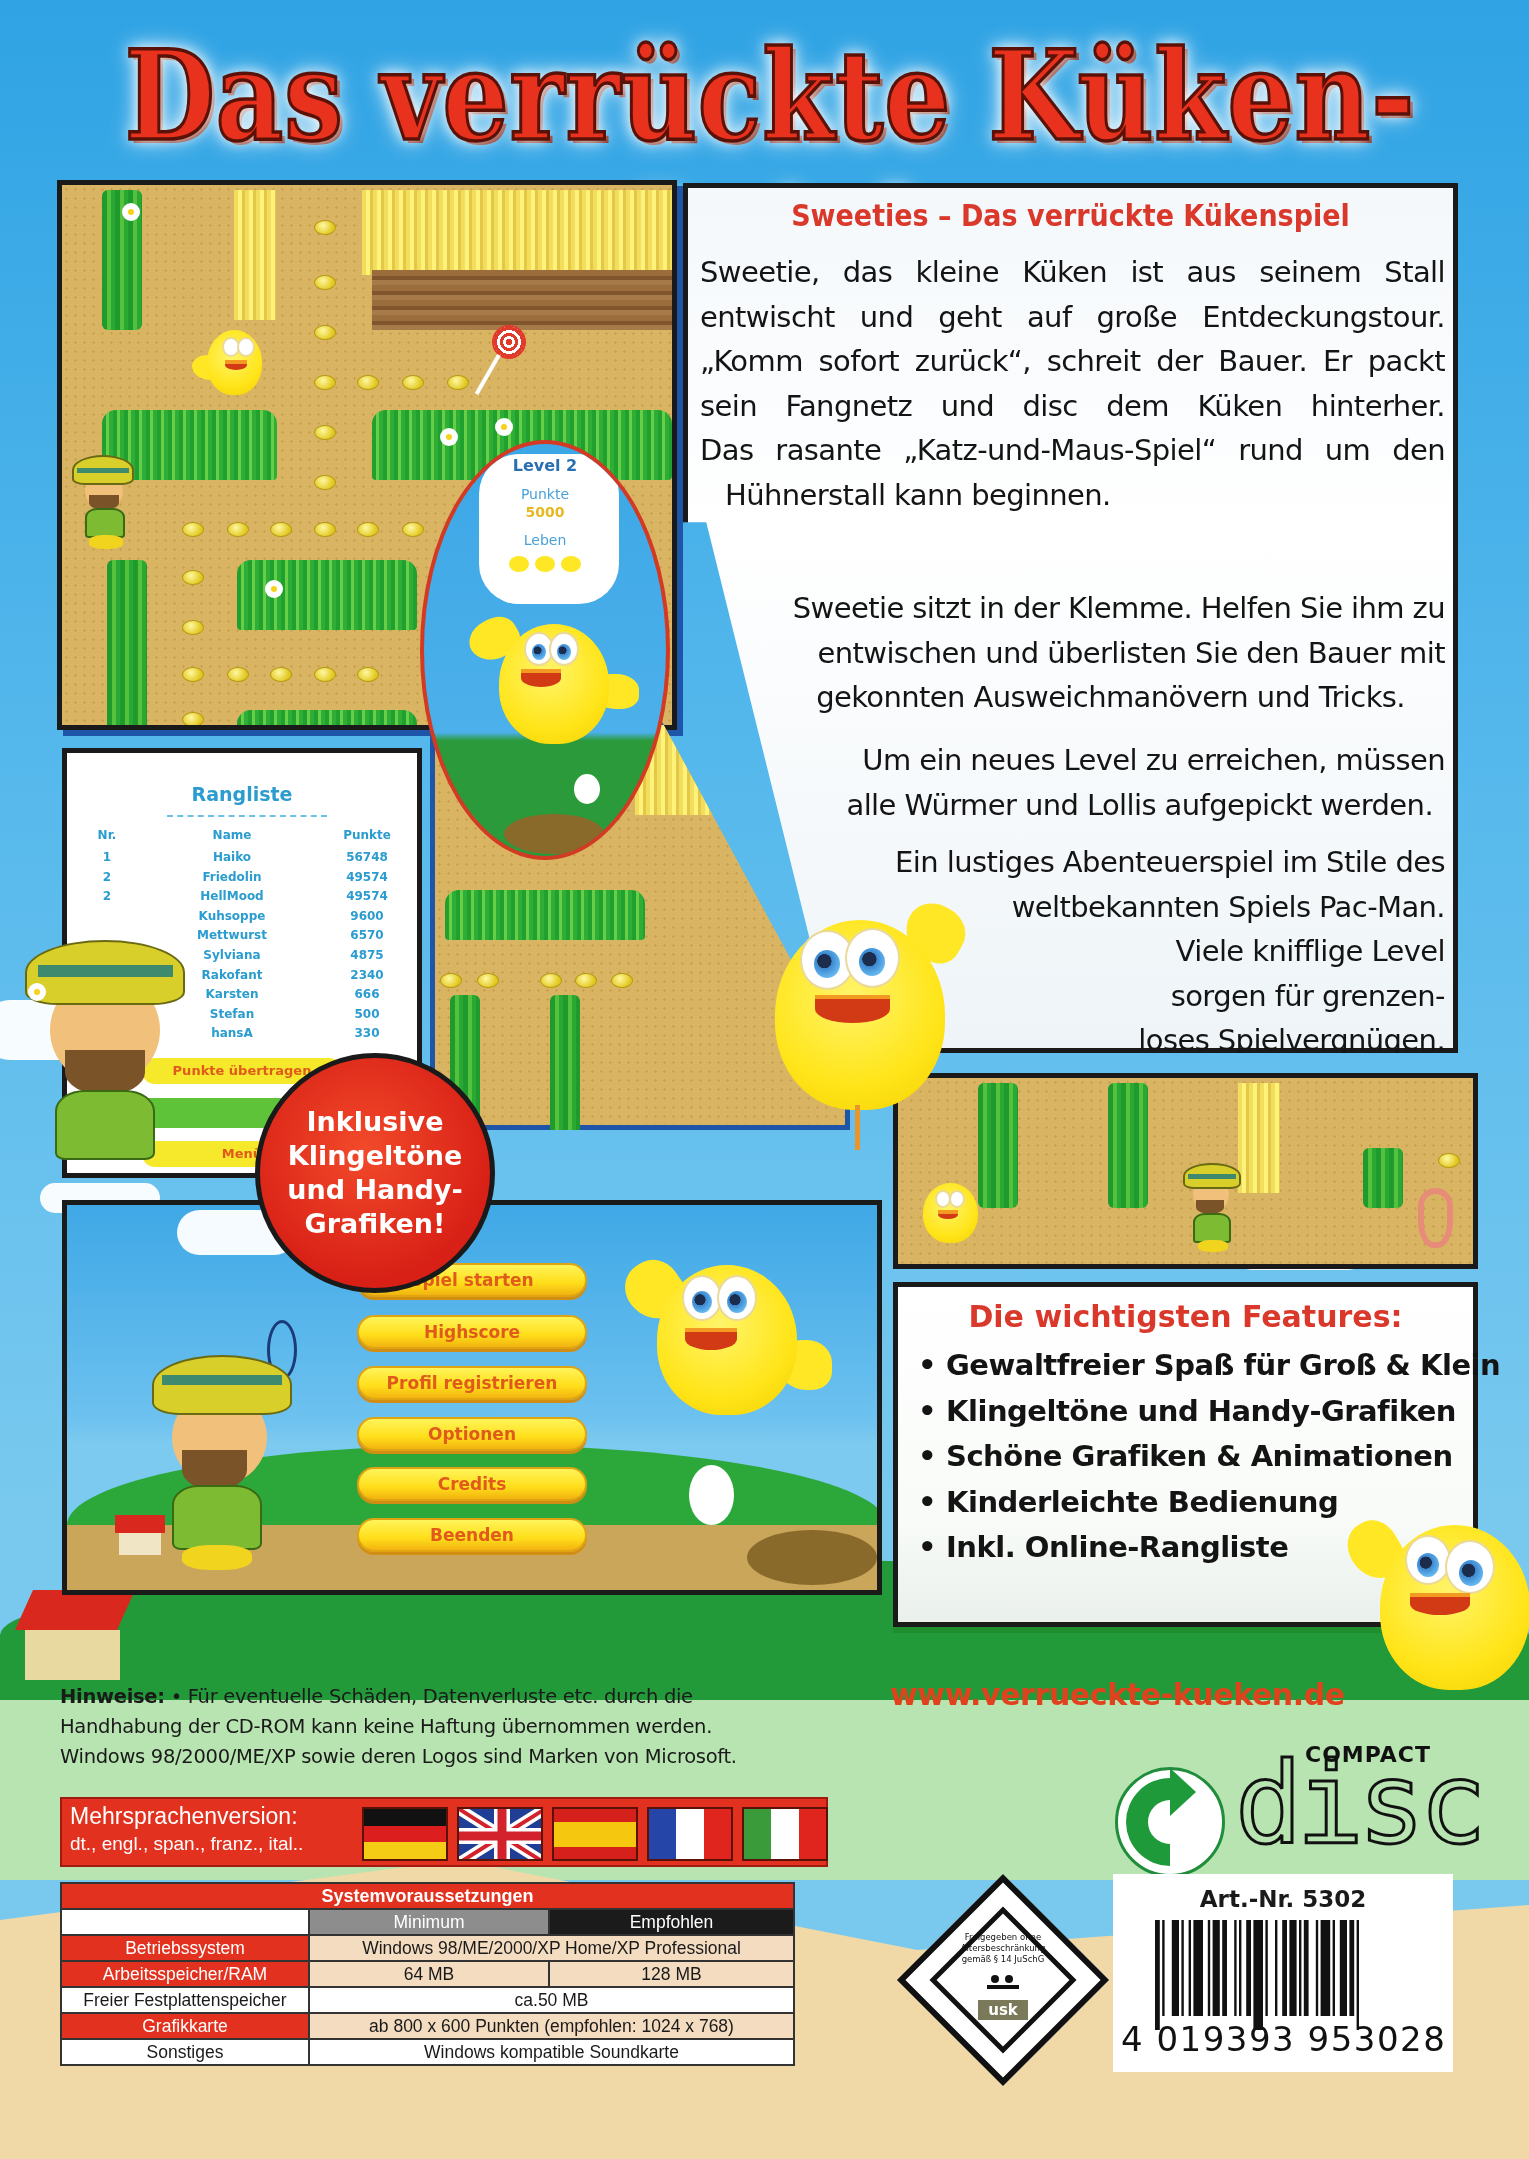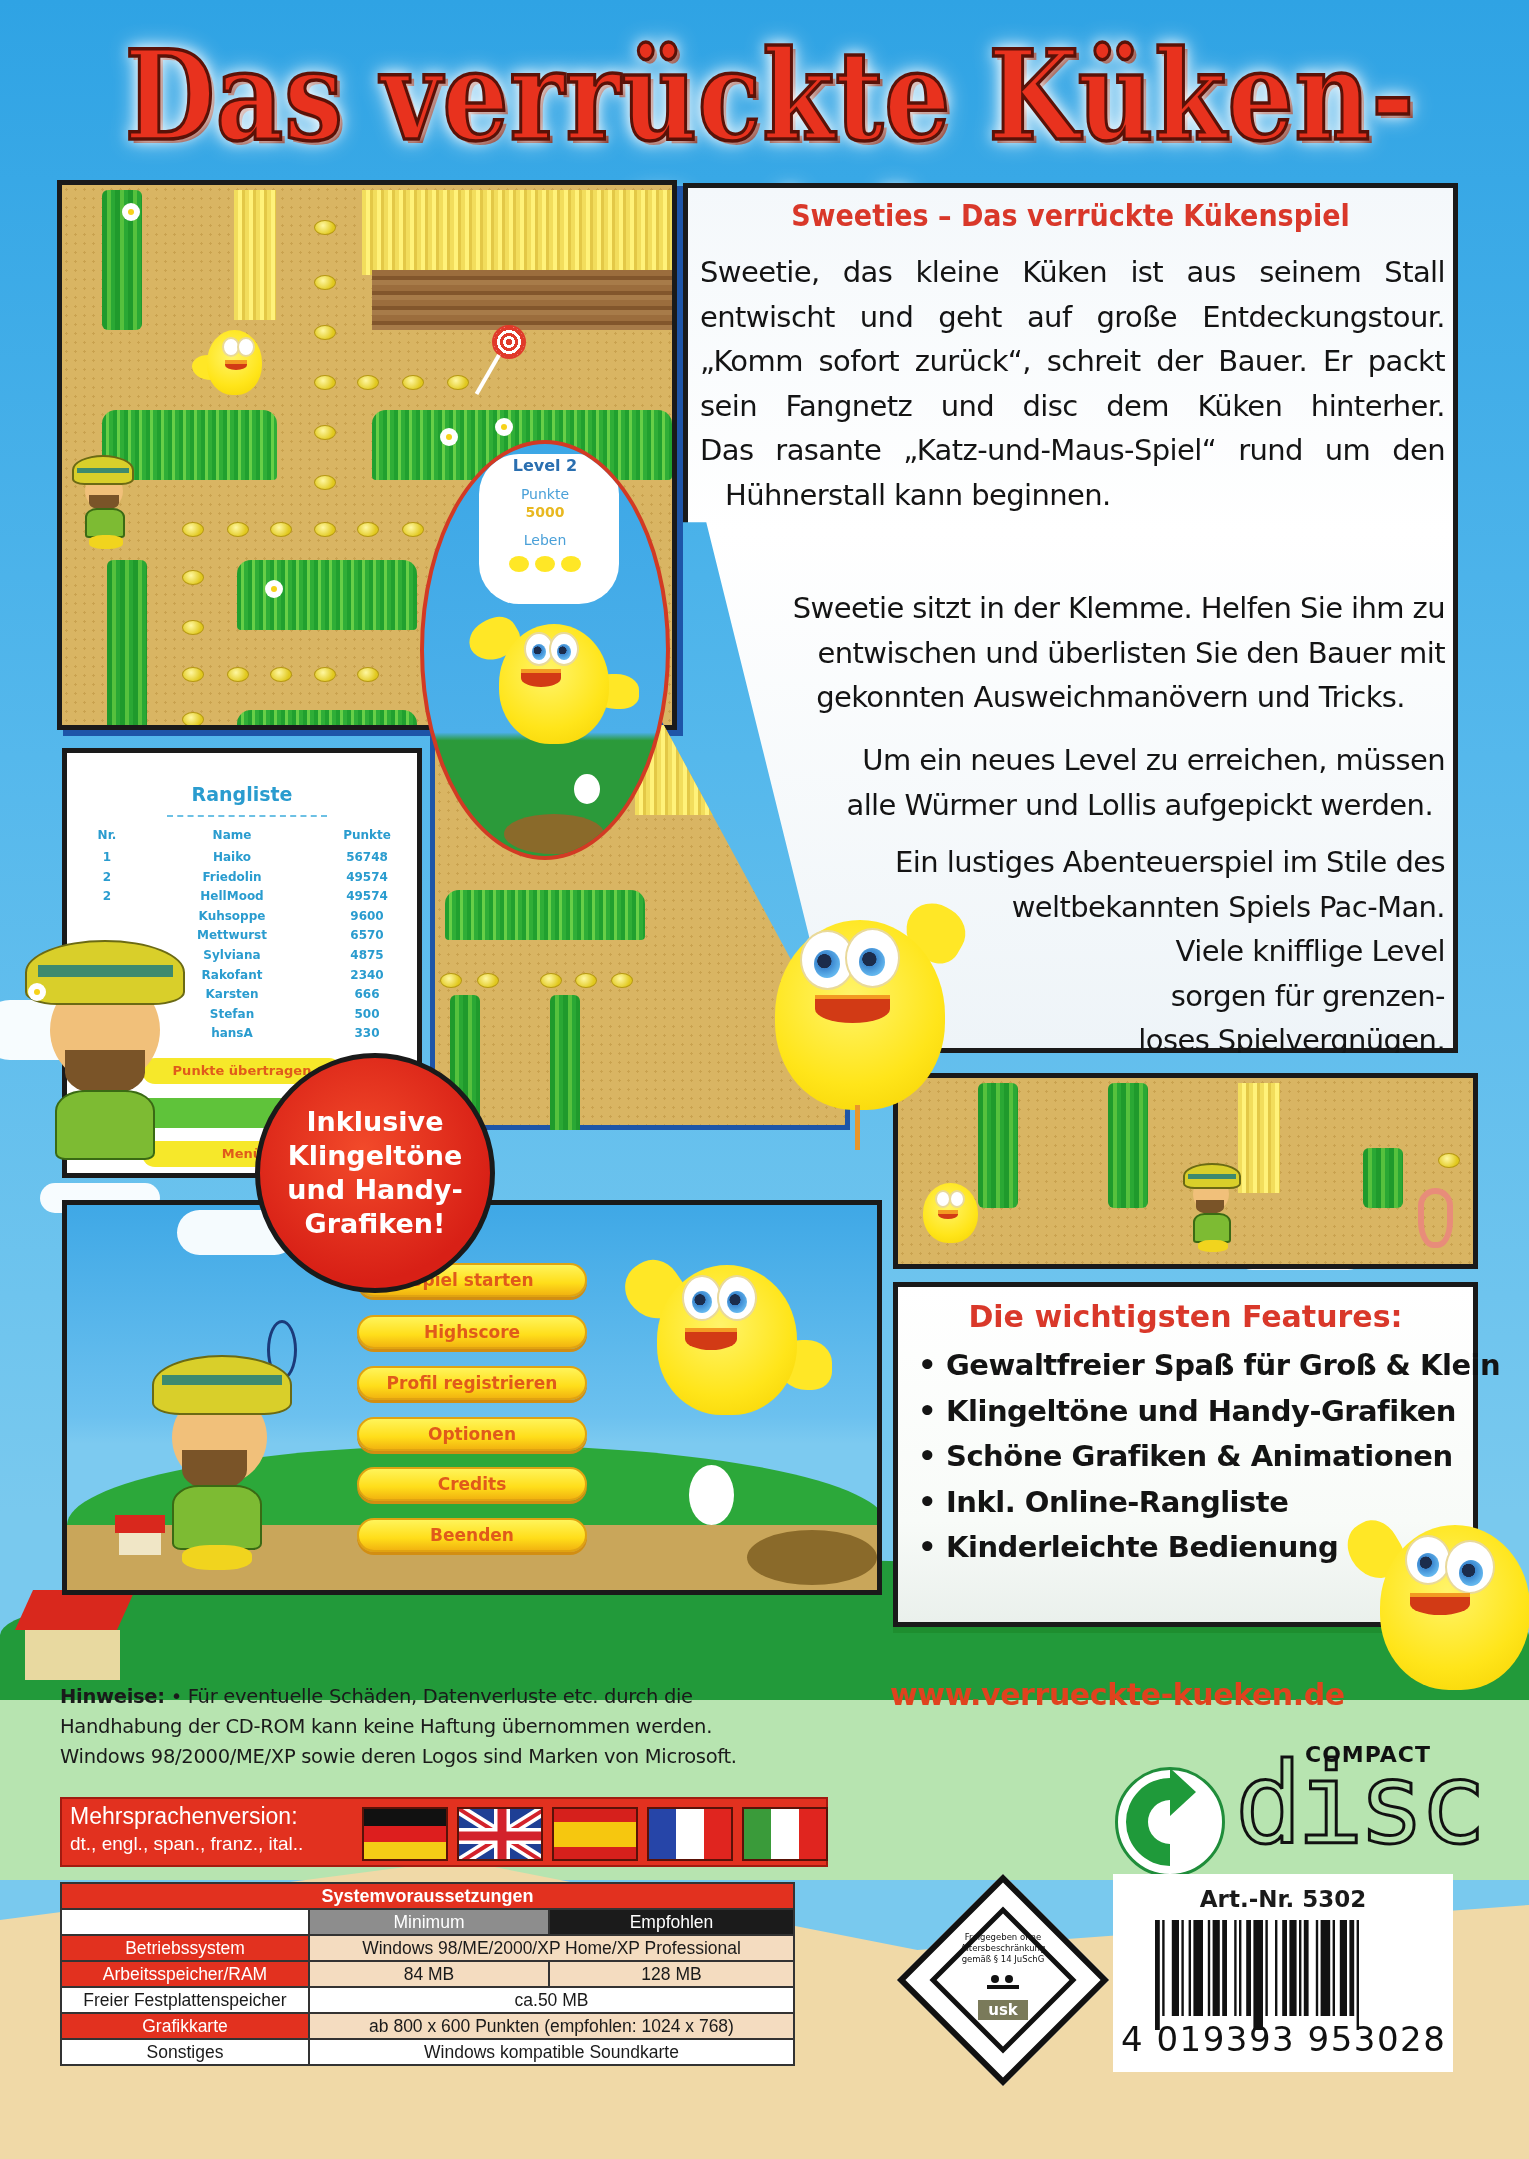--- a/index.html
+++ b/index.html
@@ -422,22 +422,22 @@
   <div class="abs" style="left:622px;top:260px;width:45px;height:60px;border-radius:50%;background:#fff;"></div>
   <div class="abs" style="left:680px;top:325px;width:130px;height:55px;border-radius:50%;background:#8a6a2a;"></div>
 </div>
 
 <div class="feat-box">
   <div class="feat-title">Die wichtigsten Features:</div>
   <ul class="feat-list">
     <li>Gewaltfreier Spaß für Groß &amp; Klein</li>
     <li>Klingeltöne und Handy-Grafiken</li>
     <li>Schöne Grafiken &amp; Animationen</li>
+    <li>Kinderleichte Bedienung</li>
     <li>Inkl. Online-Rangliste</li>
-    <li>Kinderleichte Bedienung</li>
   </ul>
 </div>
 <div class="chick" style="left:1350px;top:1515px;width:180px;height:190px;z-index:3;">
   <div class="wing" style="left:0;top:5px;width:50px;height:60px;transform:rotate(-30deg);"></div>
   <div class="body" style="left:30px;top:10px;width:150px;height:165px;"></div>
   <div class="eye" style="left:55px;top:20px;width:46px;height:50px;">
       <div class="pupil" style="left:10px;top:16px;width:22px;height:24px;"></div>
     </div>
   <div class="eye" style="left:95px;top:25px;width:50px;height:54px;">
       <div class="pupil" style="left:12px;top:18px;width:24px;height:26px;"></div>
@@ -479,21 +479,21 @@
     <td class="wht" style="width:248px;"></td>
     <td class="min" style="width:240px;">Minimum</td>
     <td class="emp">Empfohlen</td>
   </tr>
   <tr>
     <td class="red">Betriebssystem</td>
     <td class="beige" colspan="2">Windows 98/ME/2000/XP Home/XP Professional</td>
   </tr>
   <tr>
     <td class="red">Arbeitsspeicher/RAM</td>
-    <td class="beige">84 MB</td>
+    <td class="beige">64 MB</td>
     <td class="beige">128 MB</td>
   </tr>
   <tr>
     <td class="wht">Freier Festplattenspeicher</td>
     <td class="wht" colspan="2">ca.50 MB</td>
   </tr>
   <tr>
     <td class="red">Grafikkarte</td>
     <td class="beige" colspan="2">ab 800 x 600 Punkten (empfohlen: 1024 x 768)</td>
   </tr>

